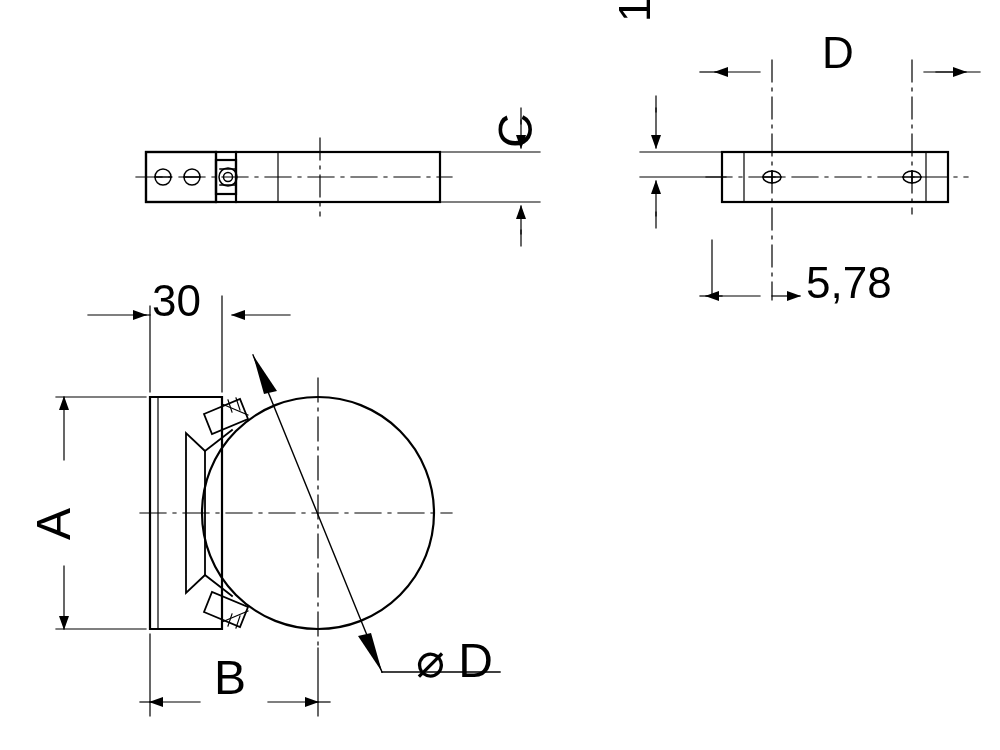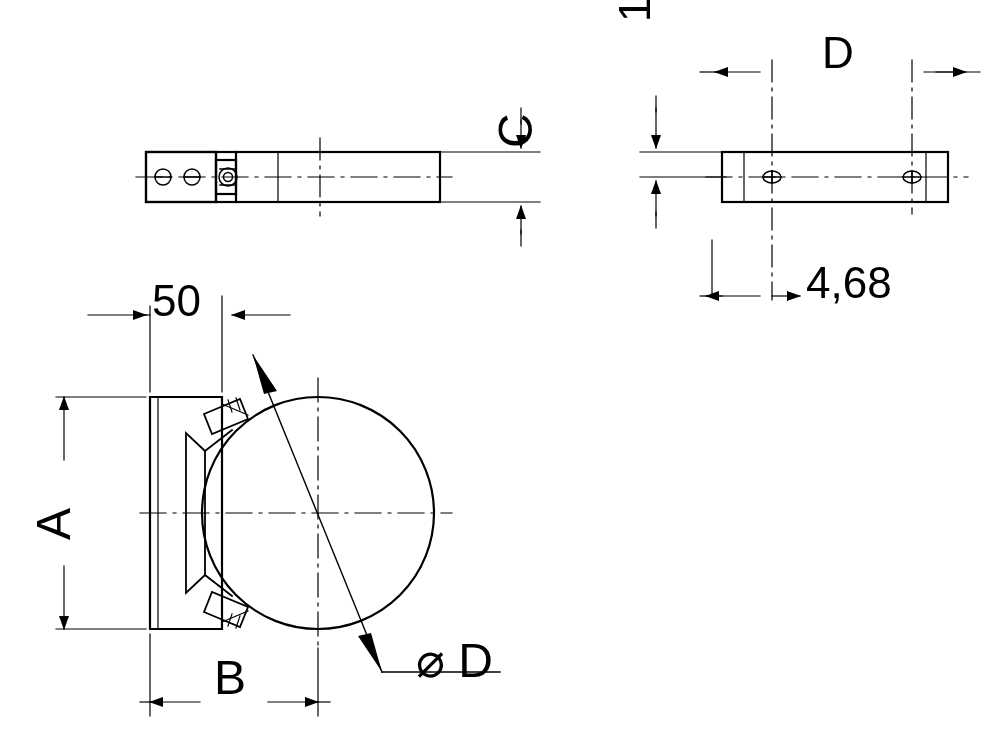--- a/index.html
+++ b/index.html
@@ -181,23 +181,23 @@
 
     </g>
   </svg>
 
   <div class="lbl" style="left:488px; top:148px; font-size:48px; transform:rotate(-90deg); transform-origin:left top;">C</div>
 
   <div class="lbl" style="left:822px; top:28px; font-size:44px;">D</div>
 
   <div class="lbl" style="left:610px; top:22px; font-size:44px; transform:rotate(-90deg); transform-origin:left top;">10,50</div>
 
-  <div class="lbl" style="left:806px; top:258px; font-size:44px;">4,68</div>
-
-  <div class="lbl" style="left:152px; top:276px; font-size:44px;">50</div>
+  <div class="lbl" style="left:806px; top:258px; font-size:44px;">5,78</div>
+
+  <div class="lbl" style="left:152px; top:276px; font-size:44px;">30</div>
 
   <div class="lbl" style="left:26px; top:540px; font-size:48px; transform:rotate(-90deg); transform-origin:left top;">A</div>
 
   <div class="lbl" style="left:214px; top:650px; font-size:48px;">B</div>
 
   <div class="lbl" style="left:416px; top:632px; font-size:48px;">⌀ D</div>
 
 </div>
 
 </body></html>

